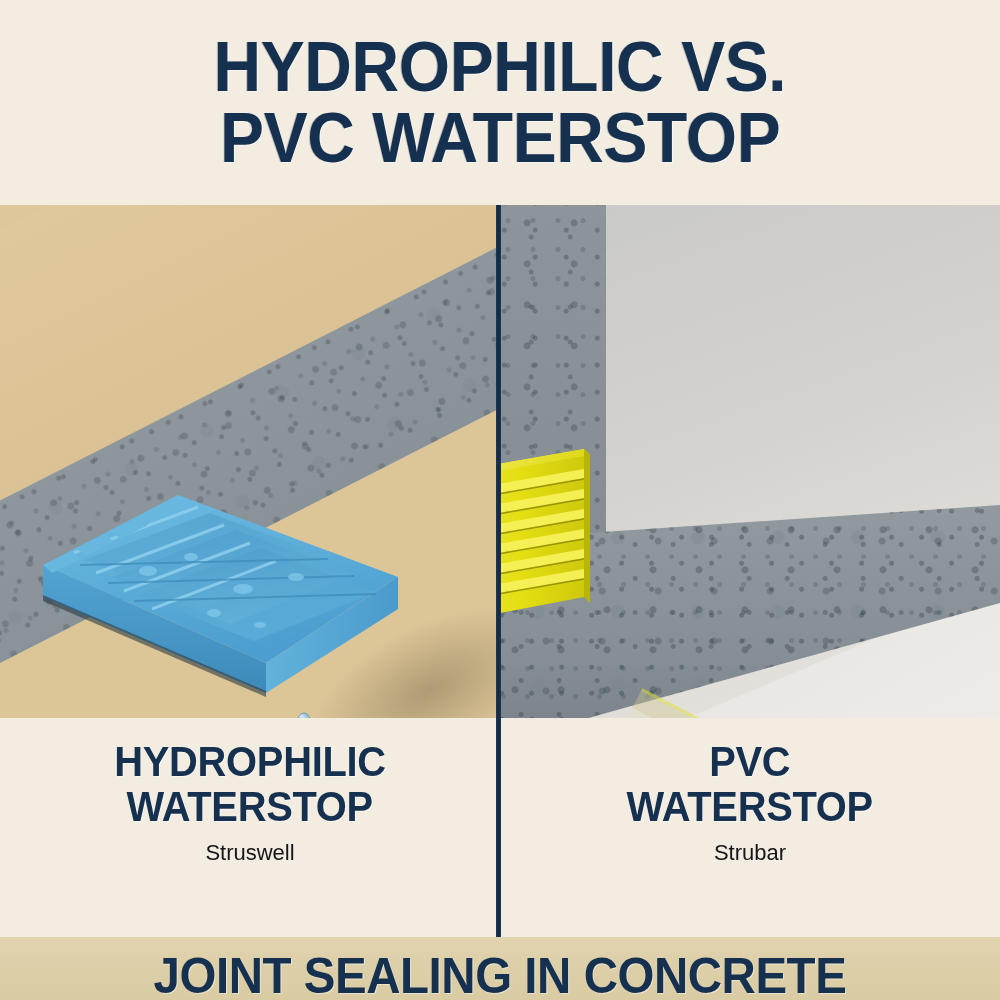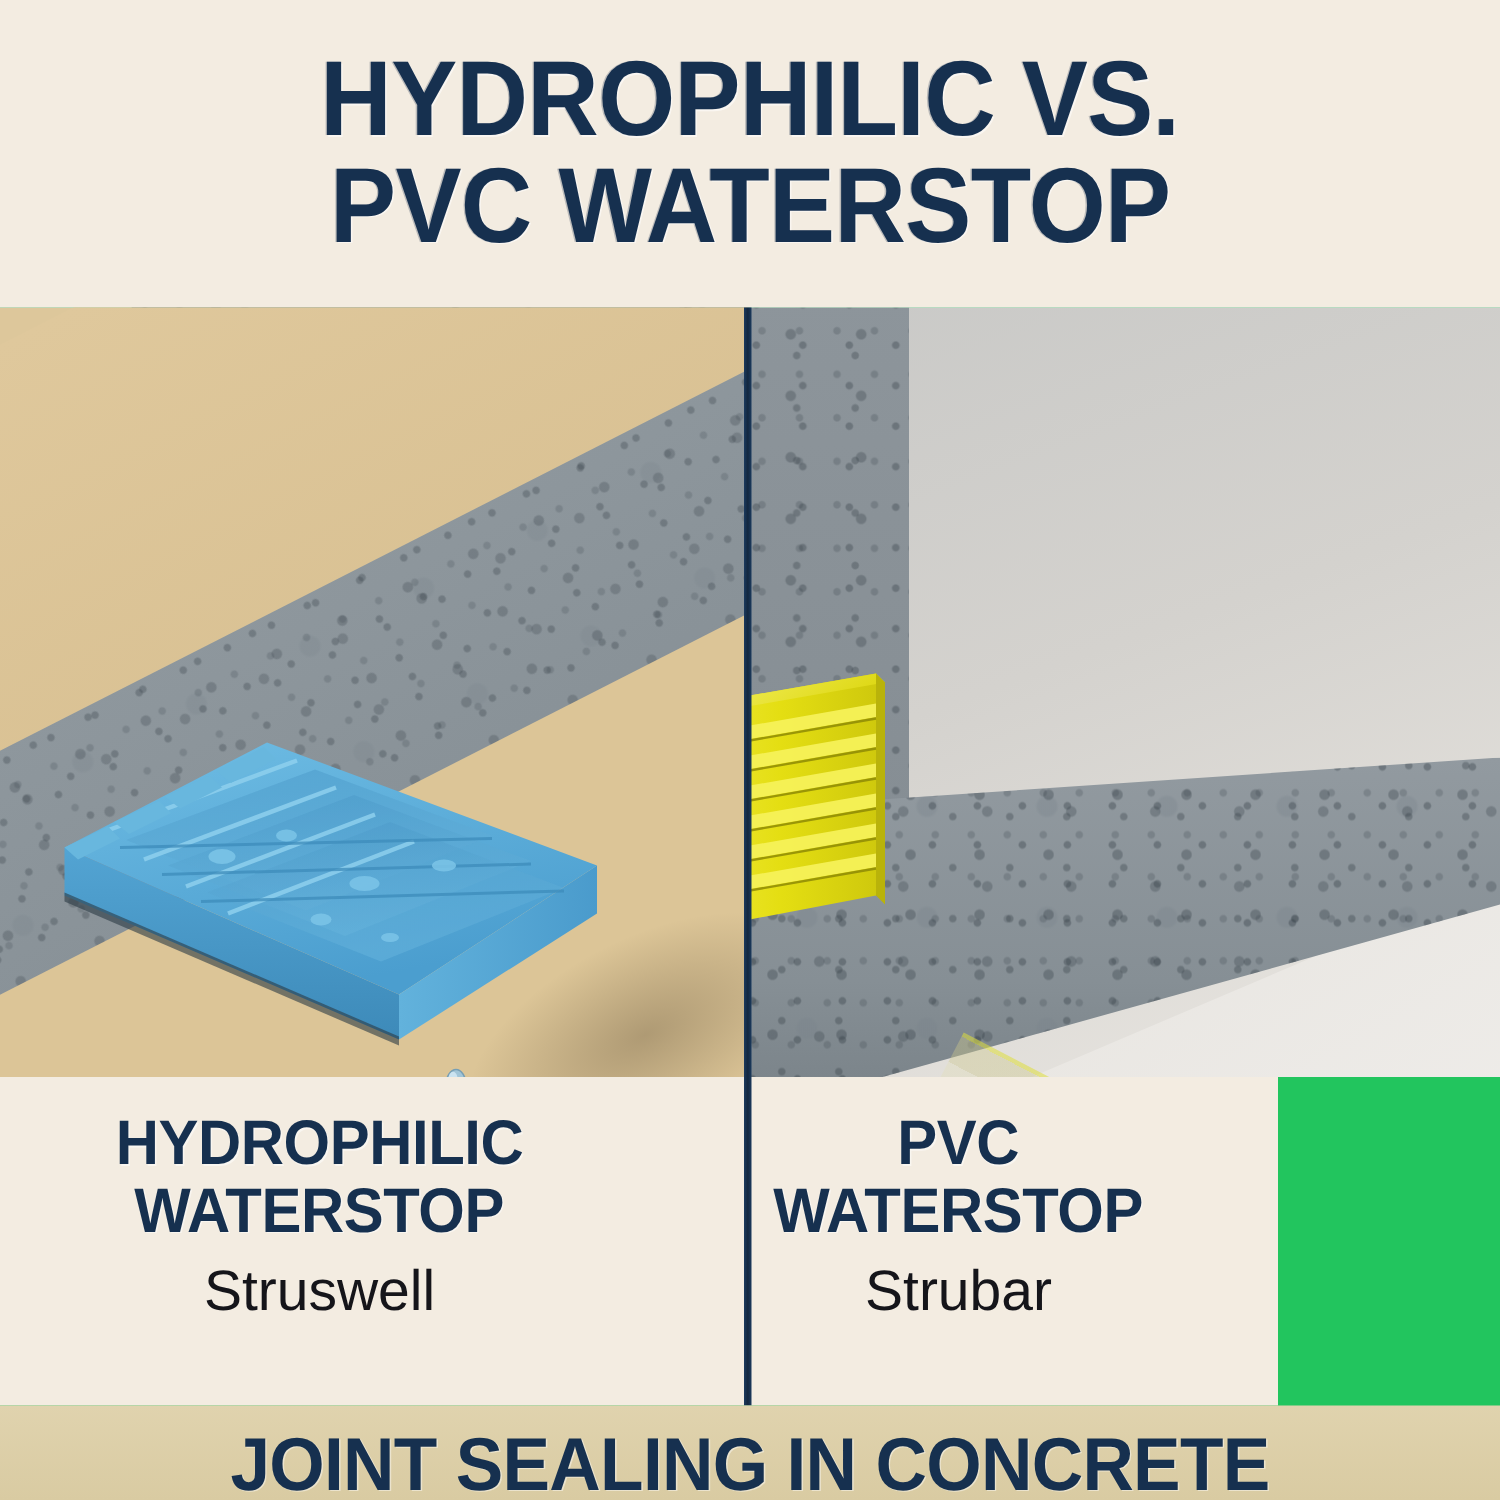--- a/index.html
+++ b/index.html
@@ -8,21 +8,21 @@
     background: #ffffff;
   }
   body {
     font-family: "Liberation Sans", sans-serif;
   }
   #poster {
     position: relative;
     width: 1000px;
     height: 1000px;
     overflow: hidden;
-    background: #22c55e;
+    background: #15803d;
   }
 
   
   .title-block {
     position: absolute;
     left: 0;
     top: 0;
     width: 1000px;
     height: 205px;
     background: #f3ece1;
@@ -209,21 +209,21 @@
     left: 496px; top: 205px;
     width: 5px; height: 732px;
     background: linear-gradient(90deg, #1b3a5e 0%, #13273f 50%, #1b3a5e 100%);
     z-index: 40;
   }
 
   
   .captions {
     position: absolute;
     left: 0; top: 718px;
-    width: 852px; height: 219px;
+    width: 1000px; height: 219px;
     background: #f3ece1;
     display: flex;
   }
   .caption-col {
     width: 50%;
     display: flex;
     flex-direction: column;
     align-items: center;
     justify-content: flex-start;
     padding-top: 22px;
@@ -235,21 +235,21 @@
     font-size: 42px;
     line-height: 1.06;
     text-align: center;
     transform: scaleX(0.95);
     letter-spacing: -0.3px;
     text-shadow: 1px 1px 0 rgba(255,255,255,0.5);
     white-space: nowrap;
   }
   .cap-sub {
     color: #15151a;
-    font-size: 38px;
+    font-size: 22px;
     line-height: 1.1;
     text-align: center;
     margin-top: 12px;
   }
 
   
   .footer {
     position: absolute;
     left: 0; top: 937px;
     width: 1000px; height: 63px;

